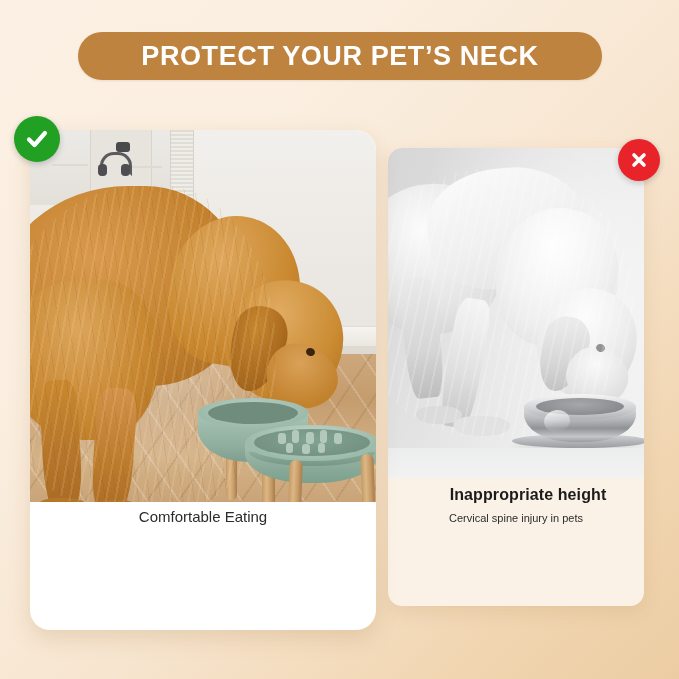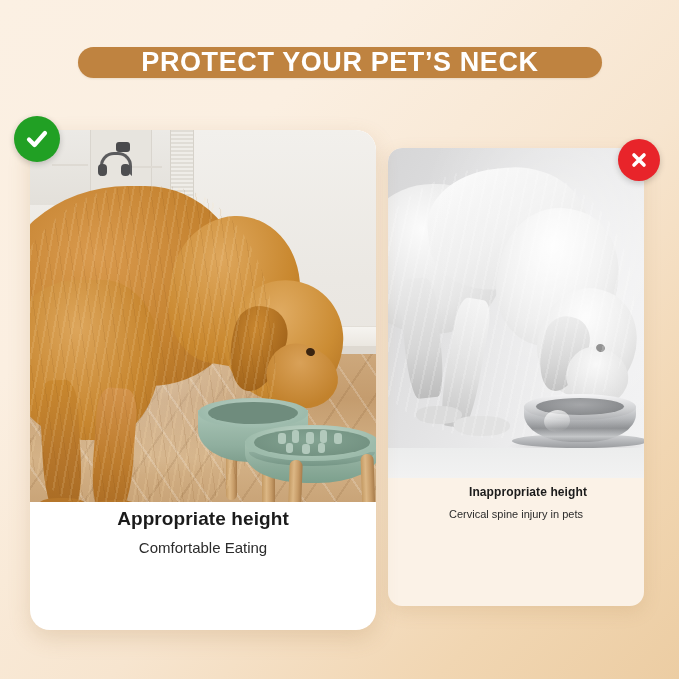--- a/index.html
+++ b/index.html
@@ -8,21 +8,21 @@
     font-family:"Liberation Sans","DejaVu Sans",sans-serif;
   }
   #poster{
     position:relative;width:679px;height:679px;
     background:linear-gradient(135deg,#fbf0e3 0%,#fbefe1 28%,#f7e5cf 58%,#f1d6b2 82%,#eccda3 100%);
     overflow:hidden;
   }
 
   
   .banner{
-    position:absolute;left:78px;top:47px;width:524px;height:31px;
+    position:absolute;left:78px;top:32px;width:524px;height:48px;
     background:#bf8340;border-radius:24px;
     display:flex;align-items:center;justify-content:center;
     box-shadow:0 1px 2px rgba(120,80,30,.12);
   }
   .banner-text{
     color:#ffffff;font-weight:bold;font-size:27px;letter-spacing:.6px;
     white-space:nowrap;font-family:"Liberation Sans","DejaVu Sans",sans-serif;
   }
 
   
@@ -45,21 +45,21 @@
   .photo-bad{width:256px;height:330px;border-radius:14px 14px 0 0;}
 
   
   .caption{position:absolute;left:0;width:100%;text-align:center;}
   .caption-good{top:378px;}
   .caption-bad{top:338px;}
   .cap-title{
     font-size:19px;font-weight:bold;color:#1b1b1b;letter-spacing:.1px;
     margin:0 0 9px 0;line-height:1.15;
   }
-  .caption-bad .cap-title{font-size:12px;margin-bottom:8px;margin-left:24px;}
+  .caption-bad .cap-title{font-size:16px;margin-bottom:8px;margin-left:24px;}
   .cap-sub{
     font-size:15px;color:#2c2c2c;font-weight:normal;line-height:1.2;margin:0;
   }
   .caption-bad .cap-sub{font-size:11px;}
 
   
   .badge{
     position:absolute;border-radius:50%;
     display:flex;align-items:center;justify-content:center;
     box-shadow:0 2px 6px rgba(0,0,0,.20);
@@ -335,21 +335,20 @@
       <div class="nub" style="left:272px;top:314px;width:8px;height:10px;"></div>
       <div class="nub" style="left:288px;top:313px;width:7px;height:10px;"></div>
 
       <div class="leg" style="left:258px;top:330px;width:13px;height:102px;transform:rotate(2deg);"></div>
 
       <div class="leg" style="left:332px;top:324px;width:13px;height:92px;transform:rotate(-2deg);"></div>
 
     </div>
 
     <div class="caption caption-good">
-      <p class="cap-title">Appropriate height</p>
       <p class="cap-sub">Comfortable Eating</p>
     </div>
   </div>
 
   <div class="badge badge-good">
     <svg width="26" height="26" viewBox="0 0 26 26">
       <path d="M5 13.5 L10.5 19 L21 7" fill="none" stroke="#ffffff" stroke-width="4.2" stroke-linecap="round" stroke-linejoin="round"></path>
     </svg>
   </div>
 

